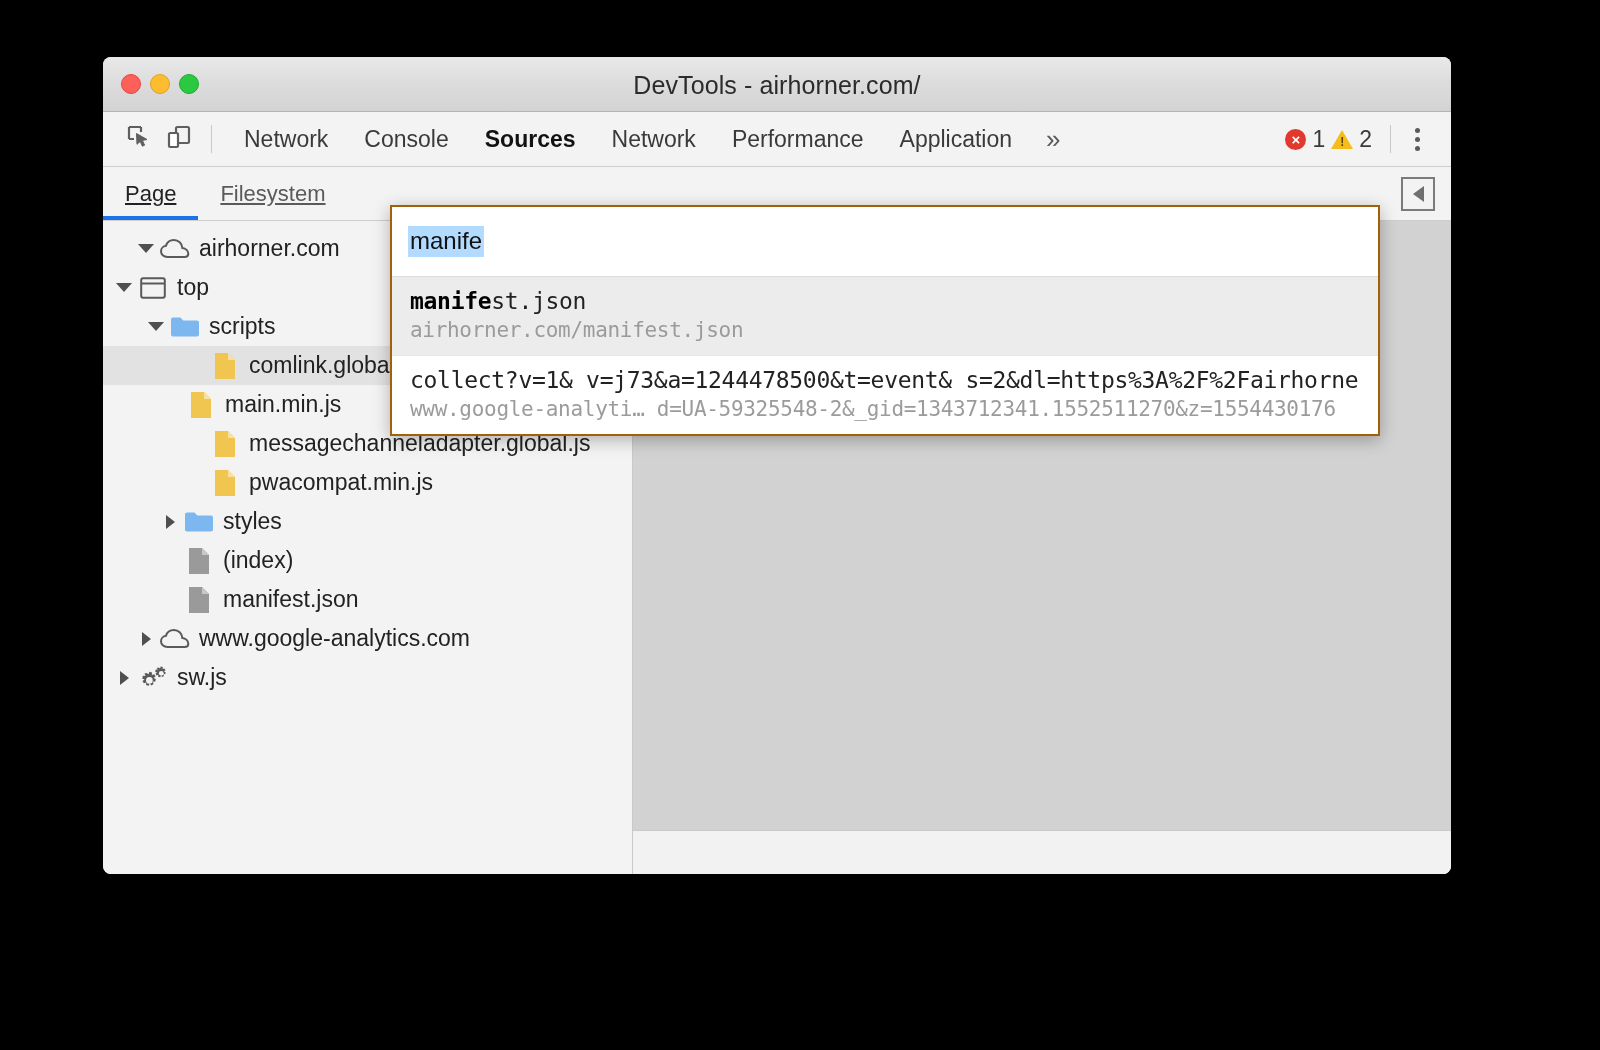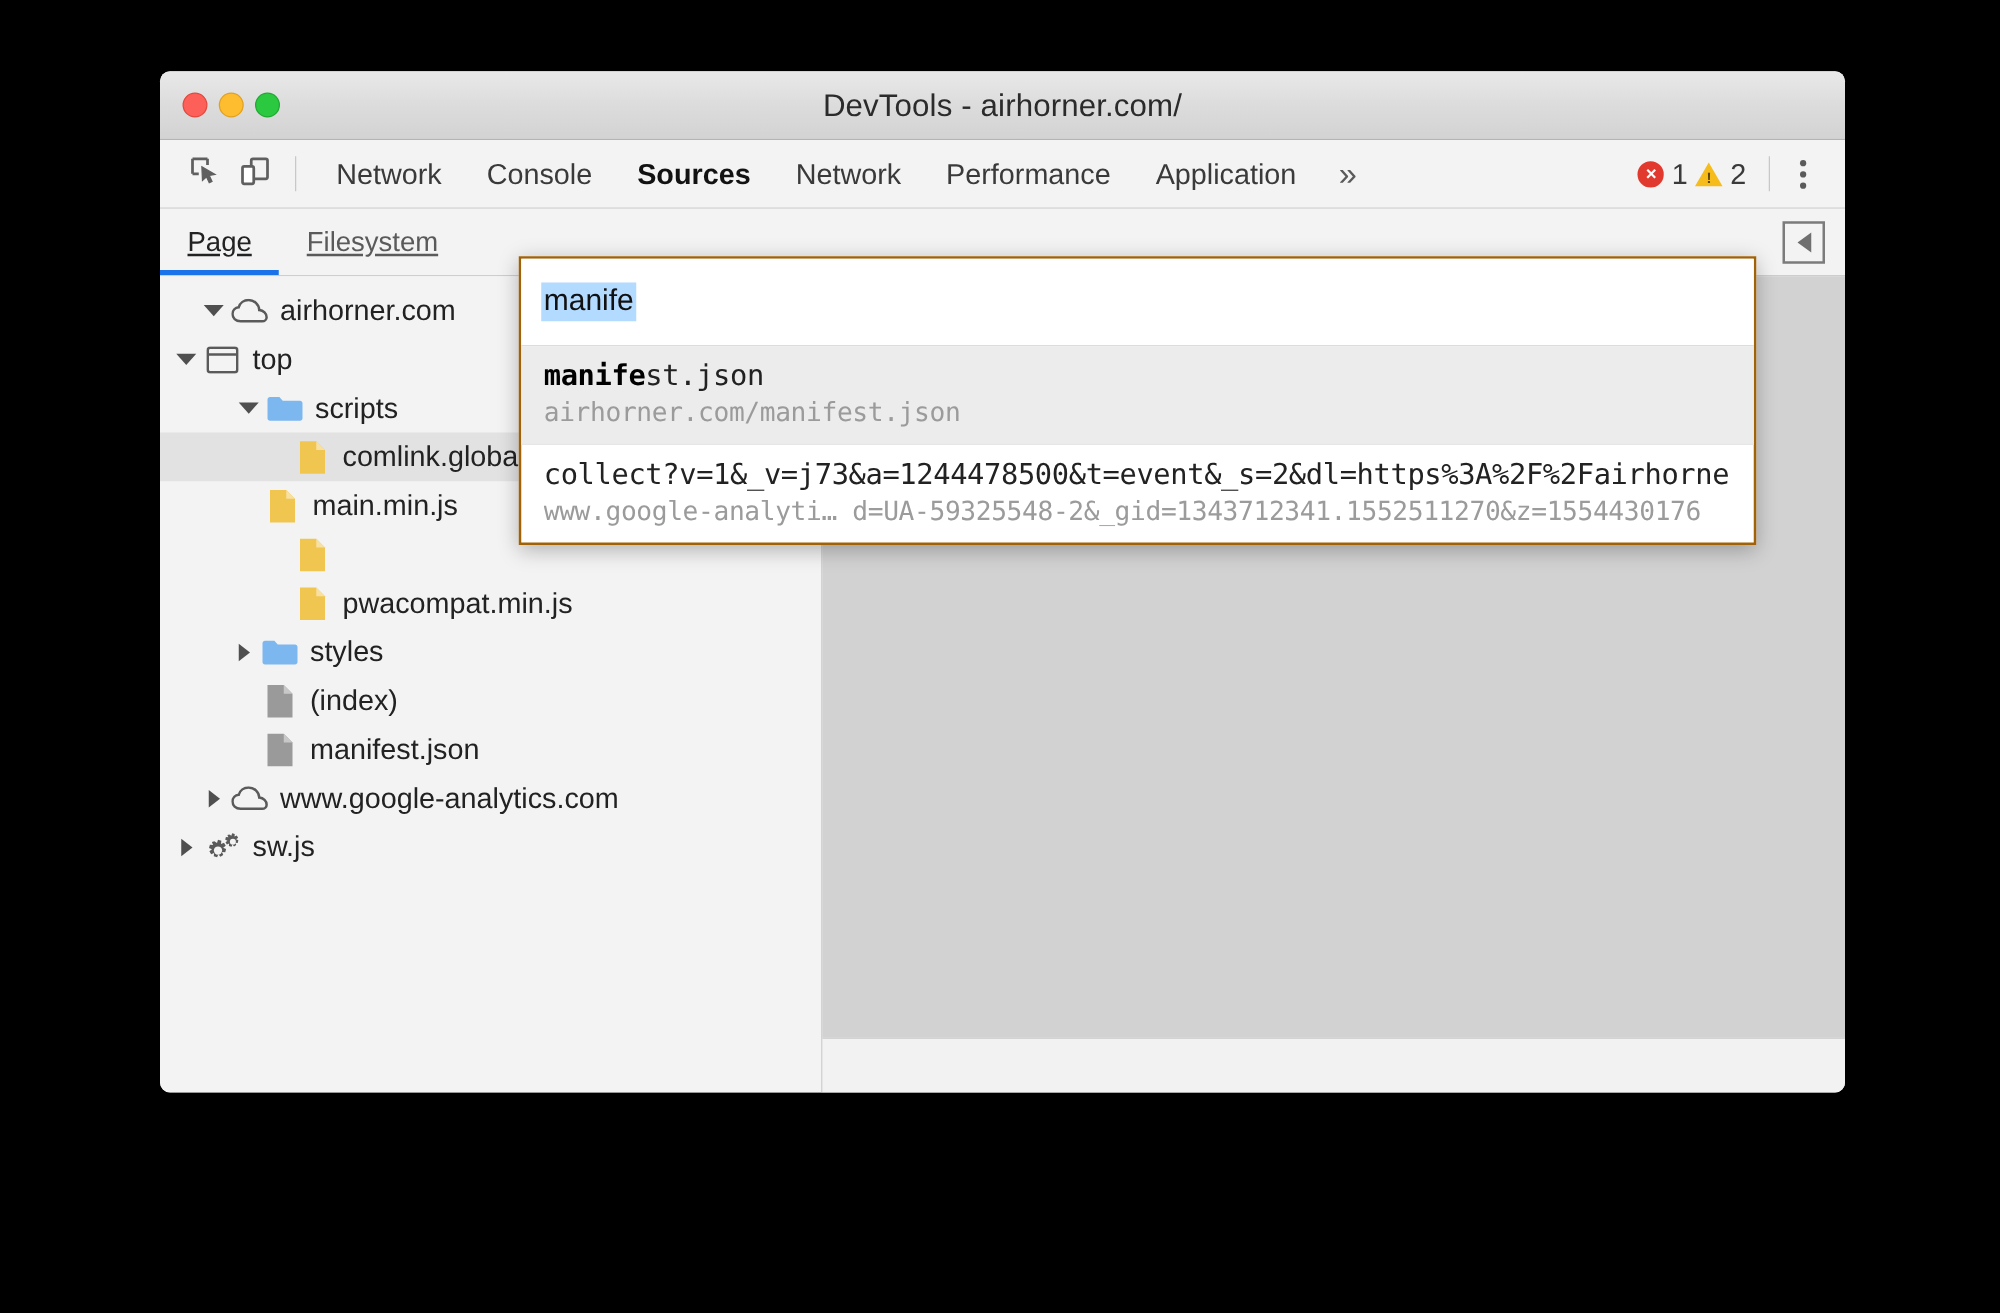--- a/index.html
+++ b/index.html
@@ -8,21 +8,21 @@
     width: 1600px;
     height: 1050px;
     background: #000000;
     font-family: "Liberation Sans", sans-serif;
     overflow: hidden;
   }
 
   
   #window {
     position: absolute;
-    left: 128px;
+    left: 103px;
     top: 57px;
     width: 1348px;
     height: 817px;
     border-radius: 8px;
     overflow: hidden;
     box-shadow: 0 6px 26px rgba(0,0,0,0.55);
     background: #f2f2f2;
   }
 
   
@@ -400,21 +400,21 @@
           </span>
         <span class="ticon">
           <svg width="26" height="22" viewBox="0 0 26 22">
             <rect x="1.2" y="1.2" width="23.6" height="19.6" rx="2" fill="none" stroke="#5a5a5a" stroke-width="2"></rect>
             <line x1="1.2" y1="6.5" x2="24.8" y2="6.5" stroke="#5a5a5a" stroke-width="2"></line>
           </svg>
         </span>
         <span class="tlabel">top</span>
       </div>
 
-      <div class="tree-row" style="padding-left:60px">
+      <div class="tree-row" style="padding-left:42px">
         <span class="tw">
             <span class="caret-down"></span>
           </span>
         <span class="ticon">
           <svg width="30" height="24" viewBox="0 0 30 24">
             <path d="M1 4.5 C1 3.4 1.9 2.5 3 2.5 H10.5 L13.2 5.6 H27 C28.1 5.6 29 6.5 29 7.6
                      V19.5 C29 20.6 28.1 21.5 27 21.5 H3 C1.9 21.5 1 20.6 1 19.5 Z" fill="#7cb7ef"></path>
           </svg>
         </span>
         <span class="tlabel">scripts</span>
@@ -440,20 +440,21 @@
         <span class="tlabel">main.min.js</span>
       </div>
 
       <div class="tree-row" style="padding-left:104px">
         <span class="ticon">
           <svg width="24" height="28" viewBox="0 0 24 28">
             <path d="M2 1 H15 L22 8 V27 H2 Z" fill="#f0c651"></path>
             <path d="M15 1 L22 8 H15 Z" fill="#f7e0a0"></path>
           </svg>
         </span>
+        <span class="tlabel">messagechanneladapter.global.js</span>
       </div>
 
       <div class="tree-row" style="padding-left:104px">
         <span class="ticon">
           <svg width="24" height="28" viewBox="0 0 24 28">
             <path d="M2 1 H15 L22 8 V27 H2 Z" fill="#f0c651"></path>
             <path d="M15 1 L22 8 H15 Z" fill="#f7e0a0"></path>
           </svg>
         </span>
         <span class="tlabel">pwacompat.min.js</span>

